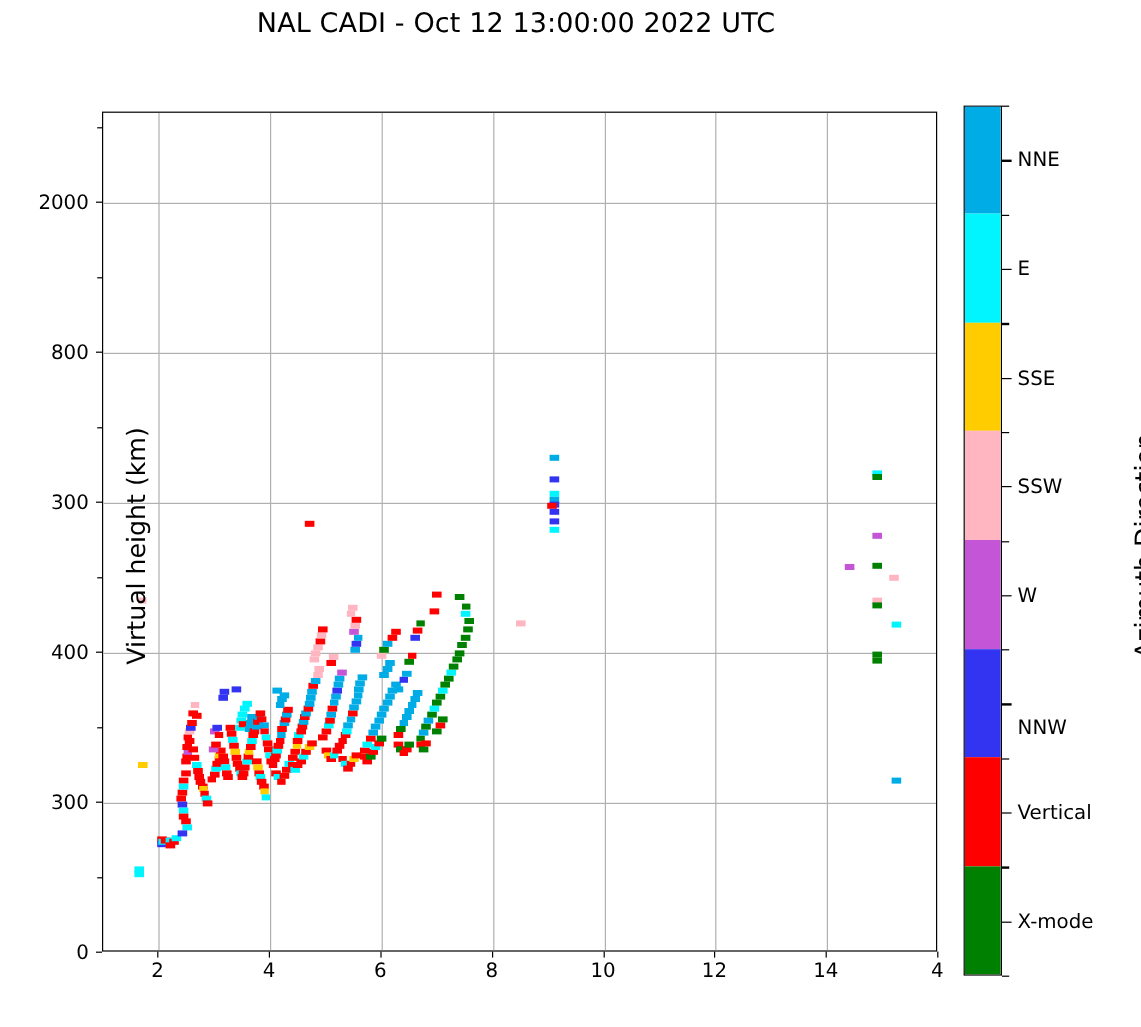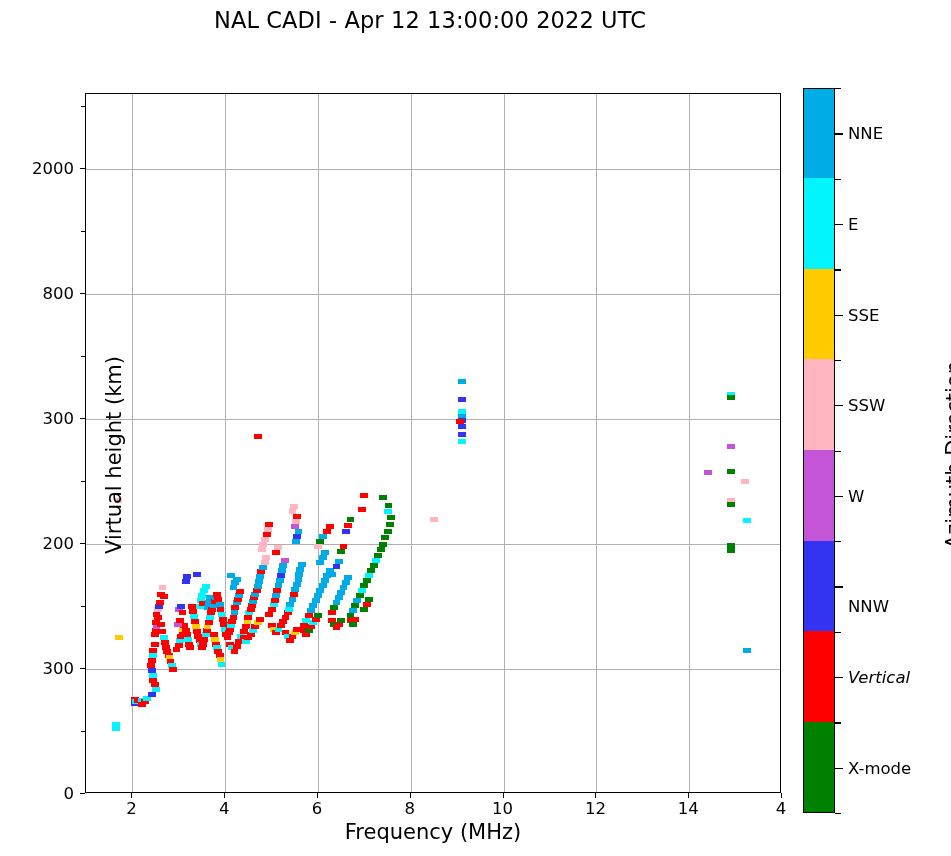--- a/index.html
+++ b/index.html
@@ -42,21 +42,21 @@
   .cblab{position:absolute;left:848px;font-size:16.5px;white-space:nowrap;
          transform:translateY(-50%);}
   #cbar-title{position:absolute;left:604px;top:443px;width:700px;text-align:center;
               font-size:21px;transform:rotate(-90deg);transform-origin:50% 50%;}
 </style>
 </head>
 <body>
 
 <div id="root">
 
-  <div id="title">NAL CADI - Apr 12 13:00:00 2022 UTC</div>
+  <div id="title">NAL CADI - Oct 12 13:00:00 2022 UTC</div>
 
   <div id="plot">
       <div class="gridv" style="left: 46.4px;"></div>
       <div class="gridv" style="left: 139.2px;"></div>
       <div class="gridv" style="left: 232px;"></div>
       <div class="gridv" style="left: 324.8px;"></div>
       <div class="gridv" style="left: 417.6px;"></div>
       <div class="gridv" style="left: 510.4px;"></div>
       <div class="gridv" style="left: 603.2px;"></div>
       <div class="gridh" style="top: 575px;"></div>
@@ -377,26 +377,25 @@
       <div class="pt" style="left: 641.016px; top: 407.5px; width: 7.888px; height: 5px; background: rgb(0, 128, 0);"></div>
       <div class="pt" style="left: 657.256px; top: 423.75px; width: 7.888px; height: 5px; background: rgb(0, 245, 255);"></div>
       <div class="pt" style="left: 641.016px; top: 448.75px; width: 7.888px; height: 5px; background: rgb(0, 128, 0);"></div>
       <div class="pt" style="left: 641.016px; top: 453.75px; width: 7.888px; height: 5px; background: rgb(0, 128, 0);"></div>
       <div class="pt" style="left: 657.256px; top: 553.75px; width: 7.888px; height: 5px; background: rgb(0, 172, 230);"></div>
     </div>
 
   <div id="ylabwrap">
       <div class="ylab" style="top: 699px;">0</div>
       <div class="ylab" style="top: 574px;">300</div>
-      <div class="ylab" style="top: 449px;">200</div>
+      <div class="ylab" style="top: 449px;">400</div>
       <div class="ylab" style="top: 324px;">300</div>
       <div class="ylab" style="top: 199px;">800</div>
       <div class="ylab" style="top: 74px;">2000</div>
     </div>
-  <div id="xaxis-title">Frequency (MHz)</div>
   <div id="yaxis-title">Virtual height (km)</div>
 
   <div id="cbar">
       <div class="cband" style="top: -1.6px; height: 90.625px; background: rgb(0, 172, 230);"></div>
       <div class="cband" style="top: 89.025px; height: 90.625px; background: rgb(0, 245, 255);"></div>
       <div class="cband" style="top: 179.65px; height: 90.625px; background: rgb(255, 204, 0);"></div>
       <div class="cband" style="top: 270.275px; height: 90.625px; background: rgb(255, 182, 193);"></div>
       <div class="cband" style="top: 360.9px; height: 90.625px; background: rgb(196, 85, 214);"></div>
       <div class="cband" style="top: 451.525px; height: 90.625px; background: rgb(51, 51, 242);"></div>
       <div class="cband" style="top: 542.15px; height: 90.625px; background: rgb(254, 0, 0);"></div>
@@ -447,16 +446,16 @@
     <div class="cblab" style="top: 223.938px;">E</div>
     <div class="cbtickmid" style="top: 314.562px;"></div>
     <div class="cblab" style="top: 314.562px;">SSE</div>
     <div class="cbtickmid" style="top: 405.188px;"></div>
     <div class="cblab" style="top: 405.188px;">SSW</div>
     <div class="cbtickmid" style="top: 495.812px;"></div>
     <div class="cblab" style="top: 495.812px;">W</div>
     <div class="cbtickmid" style="top: 586.438px;"></div>
     <div class="cblab" style="top: 606px;">NNW</div>
     <div class="cbtickmid" style="top: 677.062px;"></div>
-    <div class="cblab" style="top: 677.062px; font-style: italic;">Vertical</div>
+    <div class="cblab" style="top: 677.062px;">Vertical</div>
     <div class="cbtickmid" style="top: 767.688px;"></div>
     <div class="cblab" style="top: 767.688px;">X-mode</div>
   </div>
 
 </body></html>

